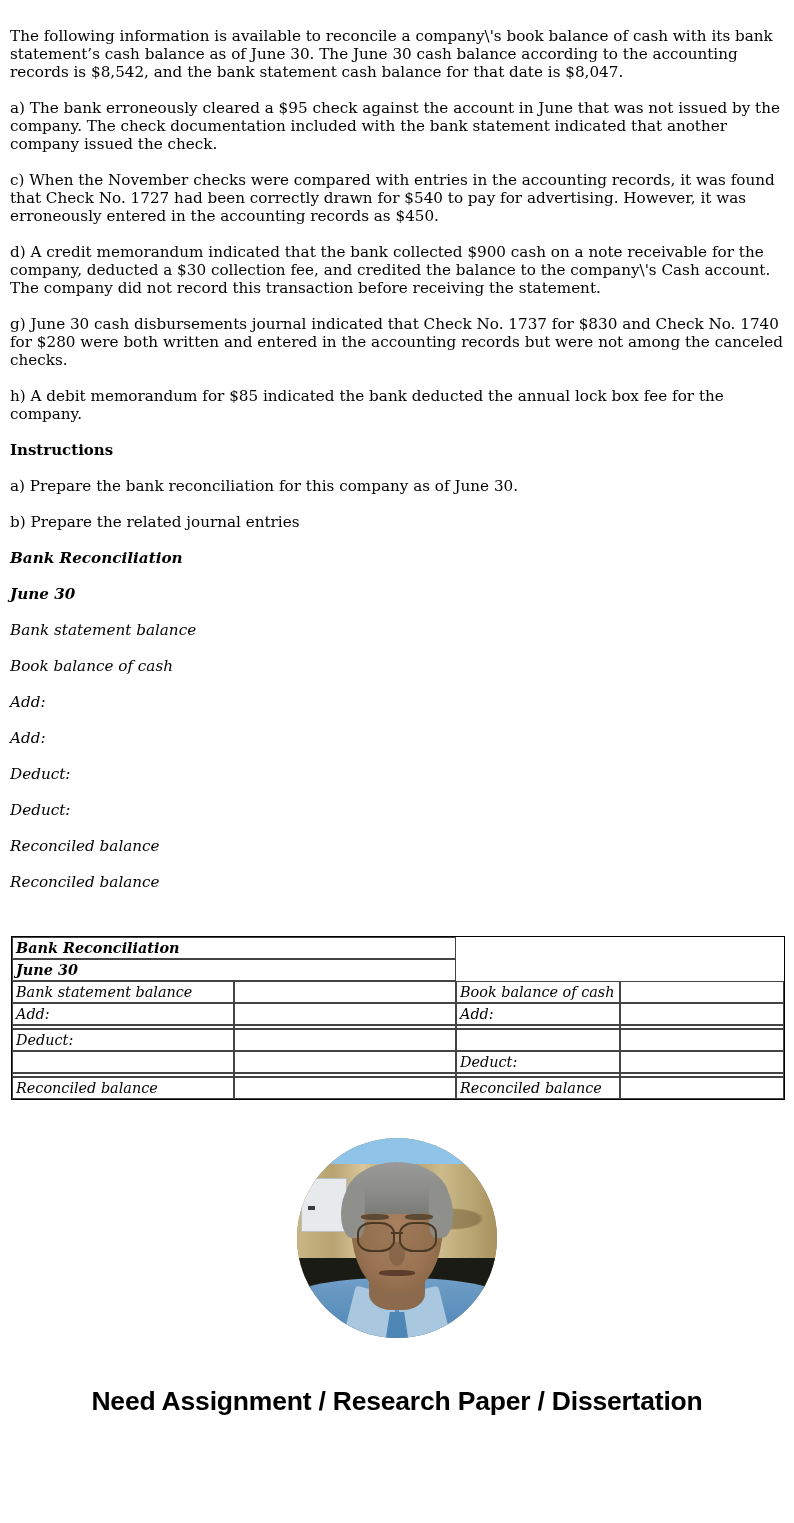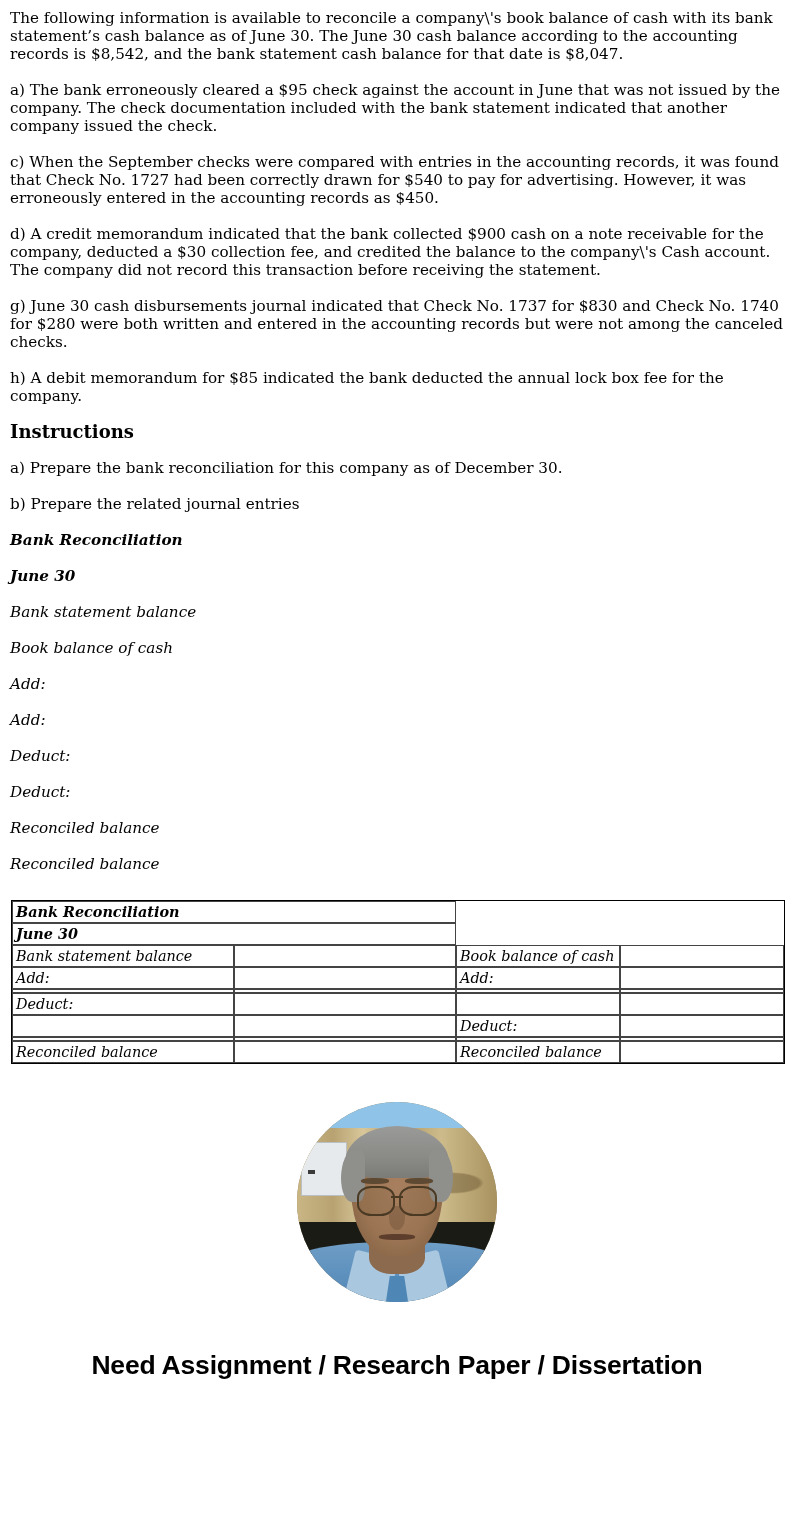--- a/index.html
+++ b/index.html
@@ -14,36 +14,36 @@
     color: #000000;
     position: relative;
     overflow: hidden;
   }
   .page {
     width: 794px;
     box-sizing: border-box;
     padding: 0;
   }
   .doc-body {
-    padding: 0 10px;
+    padding: 18px 10px;
   }
   p.para {
     margin: 0 0 0 0;
     padding: 9px 0 9px 0;
     font-size: 15.2px;
     line-height: 18px;
     text-align: left;
     letter-spacing: 0;
   }
   p.para:first-child {
     padding-top: 9px;
   }
   .h-bold {
     font-weight: bold;
-    font-size: 18px;
+    font-size: 15px;
     line-height: 18px;
     padding: 9px 0;
     margin: 0;
   }
   .h-bold-italic {
     font-weight: bold;
     font-style: italic;
     font-size: 15.2px;
     line-height: 18px;
     padding: 9px 0;
@@ -275,27 +275,27 @@
 </head>
 <body>
 
 <div class="page">
 
   <div class="doc-body">
 
     <p class="para">The following information is available to reconcile a company\'s book balance of cash with its bank statement’s cash balance as of June 30. The June 30 cash balance according to the accounting records is $8,542, and the bank statement cash balance for that date is $8,047.</p>
 
     <p class="para">a) The bank erroneously cleared a $95 check against the account in June that was not issued by the company. The check documentation included with the bank statement indicated that another company issued the check.</p>
-    <p class="para">c) When the September checks were compared with entries in the accounting records, it was found that Check No. 1727 had been correctly drawn for $540 to pay for advertising. However, it was erroneously entered in the accounting records as $450.</p>
+    <p class="para">c) When the November checks were compared with entries in the accounting records, it was found that Check No. 1727 had been correctly drawn for $540 to pay for advertising. However, it was erroneously entered in the accounting records as $450.</p>
     <p class="para">d) A credit memorandum indicated that the bank collected $900 cash on a note receivable for the company, deducted a $30 collection fee, and credited the balance to the company\'s Cash account. The company did not record this transaction before receiving the statement.</p>
     <p class="para">g) June 30 cash disbursements journal indicated that Check No. 1737 for $830 and Check No. 1740 for $280 were both written and entered in the accounting records but were not among the canceled checks.</p>
     <p class="para">h) A debit memorandum for $85 indicated the bank deducted the annual lock box fee for the company.</p>
 
     <p class="h-bold">Instructions</p>
-    <p class="para">a) Prepare the bank reconciliation for this company as of December 30.</p>
+    <p class="para">a) Prepare the bank reconciliation for this company as of June 30.</p>
     <p class="para">b) Prepare the related journal entries</p>
 
     <p class="h-bold-italic">Bank Reconciliation</p>
     <p class="h-bold-italic">June 30</p>
 
     <p class="it-line">Bank statement balance</p>
     <p class="it-line">Book balance of cash</p>
     <p class="it-line">Add:</p>
     <p class="it-line">Add:</p>
     <p class="it-line">Deduct:</p>

